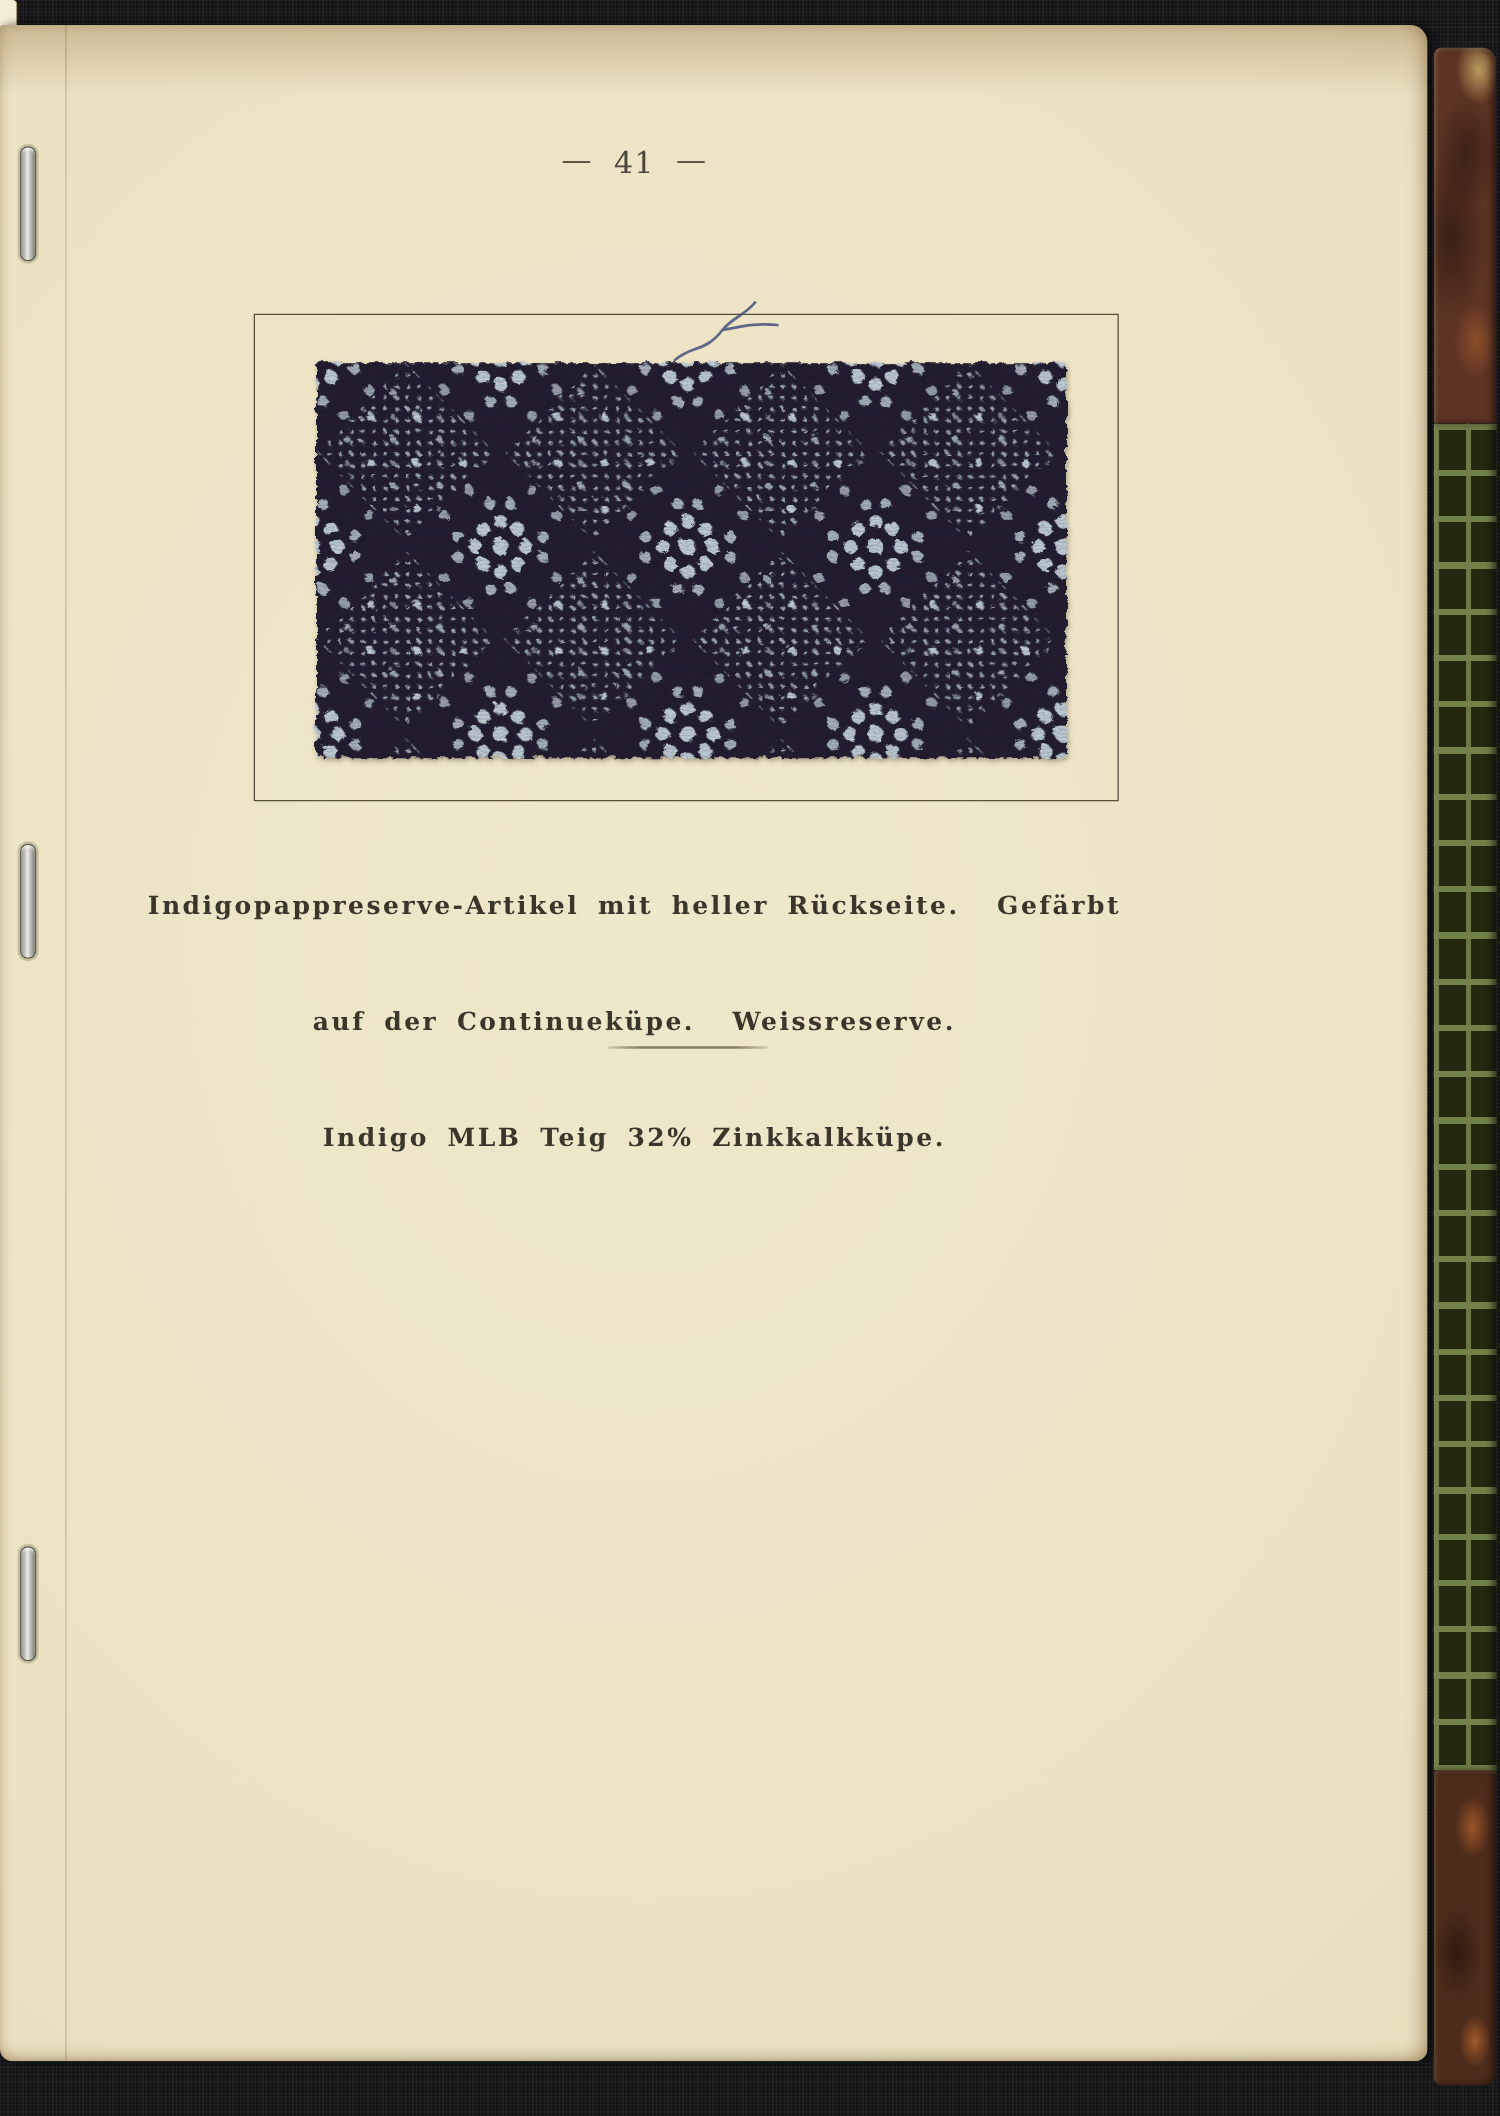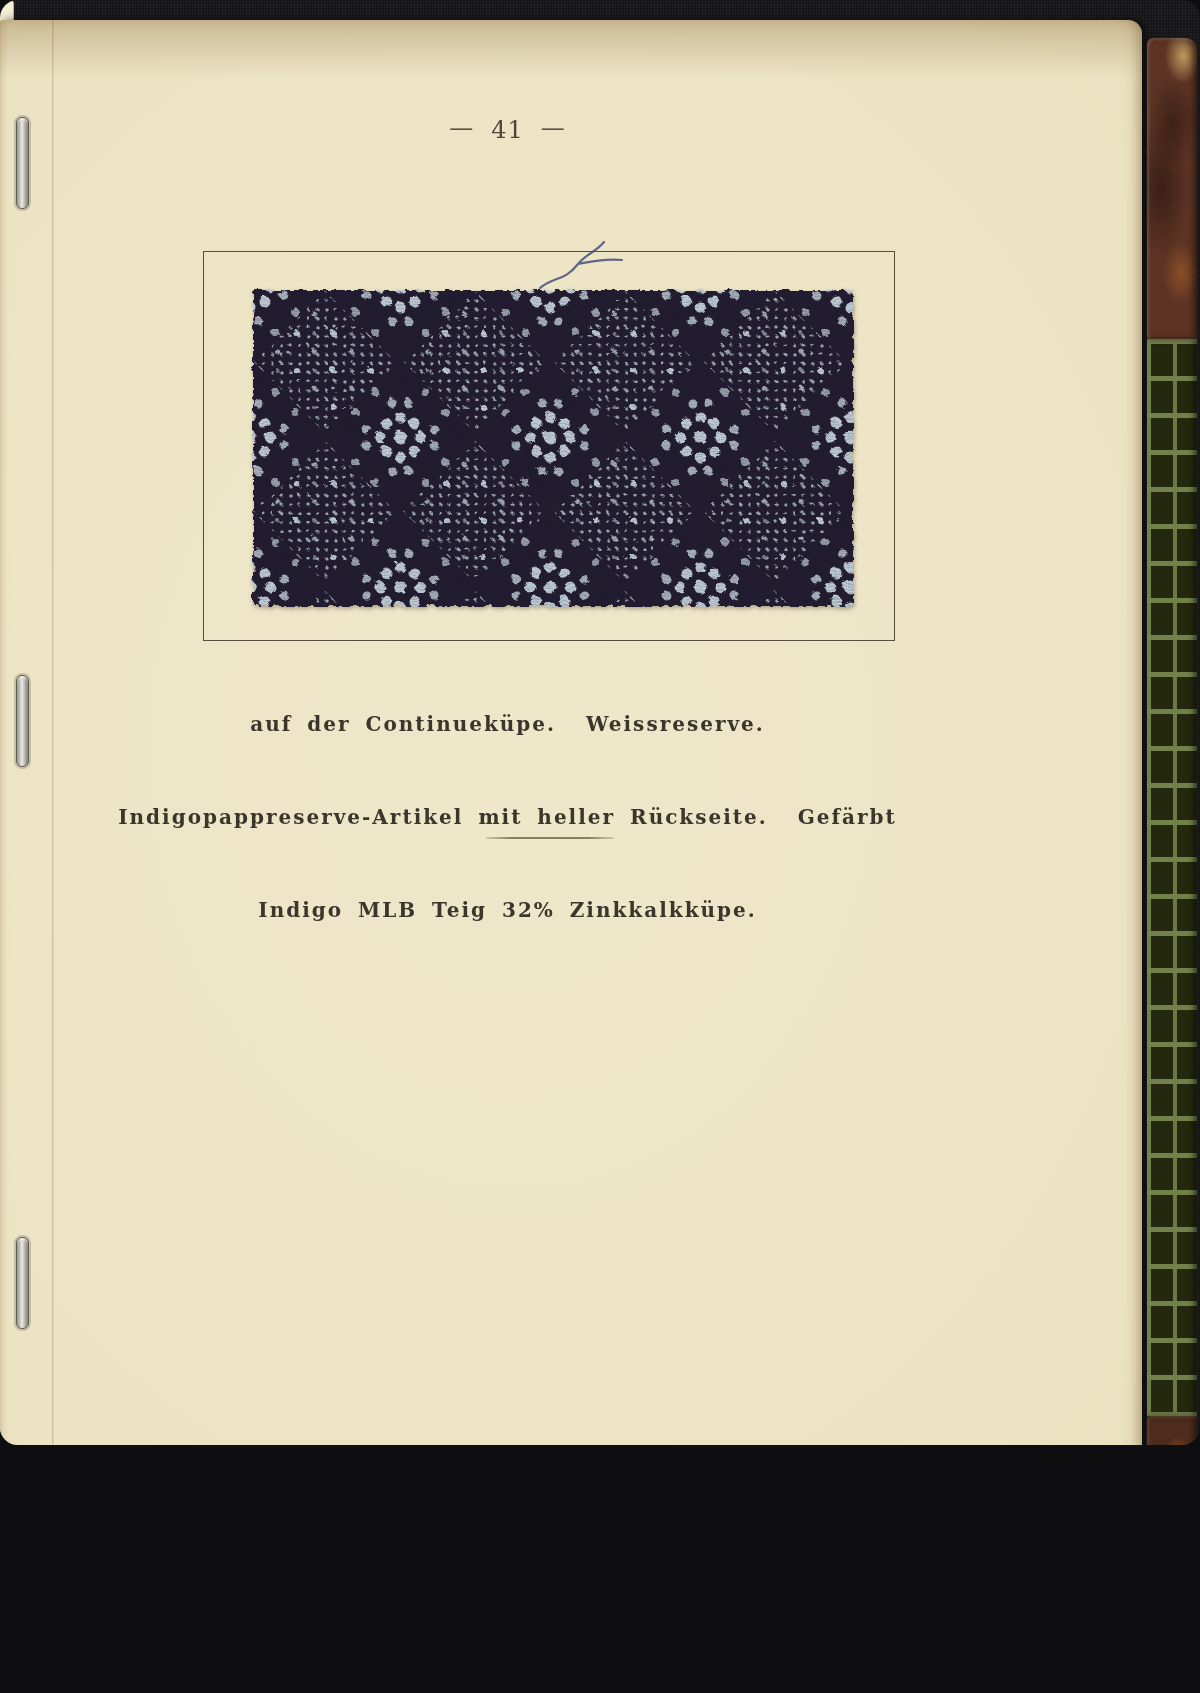--- a/index.html
+++ b/index.html
@@ -1,23 +1,22 @@
 <!DOCTYPE html>
 <html style="--background: #151517; --page: #ece3c4; --swatch-base: #211d2f; --swatch-dot: #aebbc6; --swatch-dot-bright: #bcc9d2; --caption-ink: #3b362c; --frame-line: #564d3b; --leather-brown: #5d3424; --leather-green: #72814a; --staple-metal: #d9d9d5;"><head>
 <meta charset="utf-8">
 <style>
   html,body{margin:0;padding:0;background:#0e0e10;}
   .scene{
-    position:relative;width:1200px;height:1445px;overflow:hidden;
+    position:relative;width:1200px;height:1693px;overflow:hidden;
     background-color:#151517;
     background-image:
       repeating-linear-gradient(90deg, rgba(255,255,255,.035) 0 1px, transparent 1px 3px),
       repeating-linear-gradient(0deg, rgba(255,255,255,.03) 0 1px, transparent 1px 3px);
     font-family:"DejaVu Serif", serif;
-    border-radius:18px;
   }
   
   .edge-sliver{
     position:absolute;left:0;top:54;width:13px;height:1598px;
     background:linear-gradient(180deg,#f4ecd4,#eee4c4 40%,#e7dcba);
     border-right:1px solid #c2b48c;border-radius:0 4px 4px 0;
   }
   
   .page{
     position:absolute;left:0;top:20px;width:1142px;height:1629px;
@@ -186,22 +185,22 @@
         <rect x="3" y="3" width="600" height="316" fill="url(#weave)" opacity="0.45"></rect>
       </g>
     </svg>
   </div>
 
   <svg class="thread" viewBox="0 0 96 52">
     <path d="M6 50 C 20 38, 30 44, 44 26 C 52 16, 62 14, 70 4 M44 26 C 56 24, 70 20, 88 22" fill="none" stroke="#46507a" stroke-width="2.2" stroke-linecap="round" opacity="0.85"></path>
   </svg>
 
   <div class="caption">
+    <div>Indigopappreserve-Artikel mit heller Rückseite.  Gefärbt</div>
     <div>auf der Continueküpe.  Weissreserve.</div>
-    <div>Indigopappreserve-Artikel mit heller Rückseite.  Gefärbt</div>
     <div>Indigo MLB Teig 32% Zinkkalkküpe.</div>
   </div>
 
   <div class="rule-faint"></div>
 
   <div class="cover-brown-top"></div>
   <div class="cover-green"></div>
   <div class="cover-brown-bottom"></div>
 
 </div>

